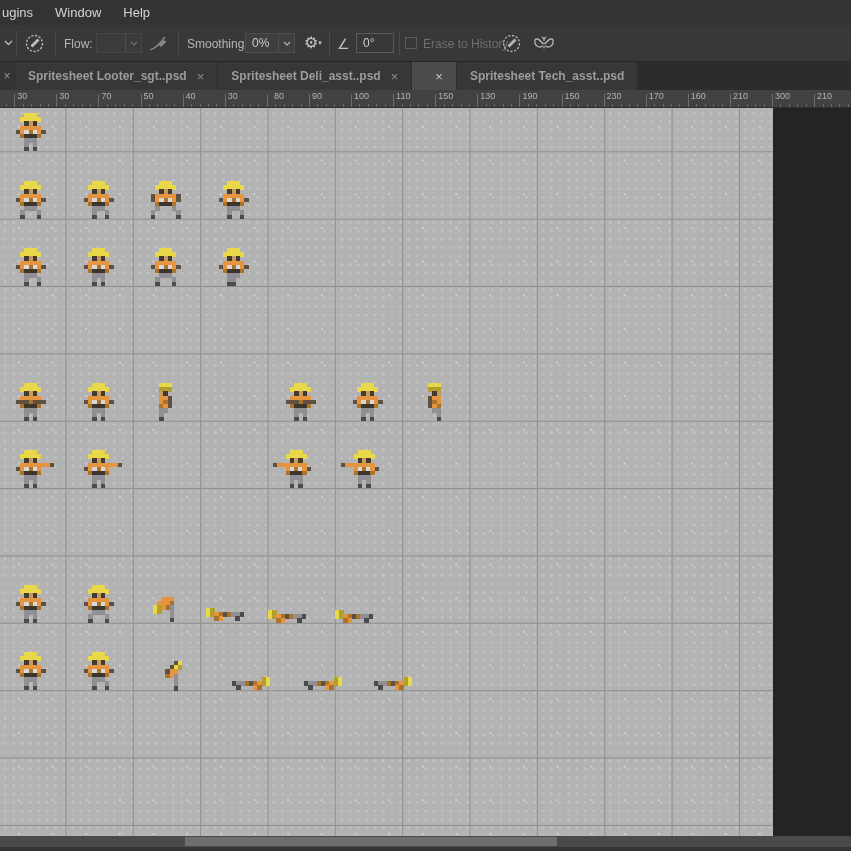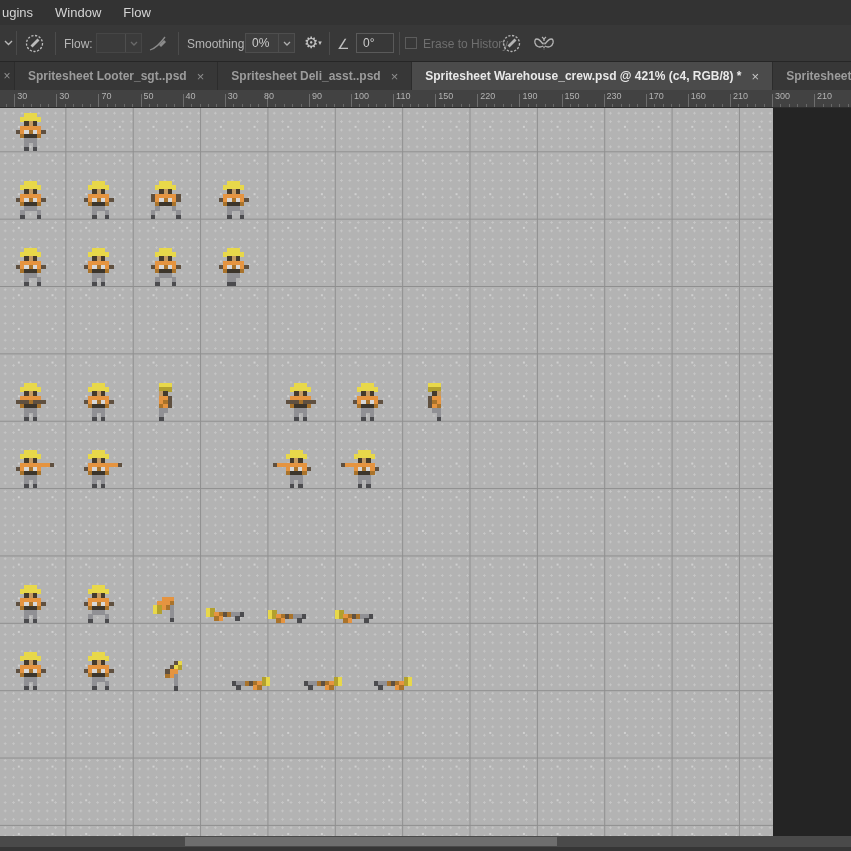--- a/index.html
+++ b/index.html
@@ -63,21 +63,21 @@
   .hthumb{position:absolute;top:1px;height:9px;background:#6e6e6e;}
   .bottomstrip{left:0;top:847px;width:851px;height:4px;background:#363636;}
   svg{display:block;}
 </style>
 </head>
 <body>
 
 <div class="abs menubar" id="menubar">
     <div class="menu-item">ugins</div>
     <div class="menu-item">Window</div>
-    <div class="menu-item">Flow</div>
+    <div class="menu-item">Help</div>
   </div>
 
 <div class="abs optionsbar">
   <div class="abs dropstub">
     <span>
       <svg width="9" height="6" viewBox="0 0 9 6">
           <polyline points="1,1 4.5,4.5 8,1" fill="none" stroke="#b8b8b8" stroke-width="1.4"></polyline>
         </svg>
     </span>
   </div>
@@ -163,21 +163,20 @@
     <div class="tab-lead">×</div>
     <div class="tab">
       <span>Spritesheet Looter_sgt..psd</span>
       <span class="close">×</span>
     </div>
     <div class="tab">
       <span>Spritesheet Deli_asst..psd</span>
       <span class="close">×</span>
     </div>
     <div class="tab active">
-      <span>Spritesheet Warehouse_crew.psd @ 421% (c4, RGB/8) *</span>
       <span class="close">×</span>
     </div>
     <div class="tab">
       <span>Spritesheet Tech_asst..psd</span>
     </div>
   </div>
 
 <div class="abs ruler" id="ruler">
     <div class="tick-minor" style="left: 5.8px;"></div>
     <div class="tick-minor" style="left: 14.2px;"></div>
@@ -286,31 +285,31 @@
     <div class="ruler-label" style="left: 59.3px;">30</div>
     <div class="tick-major" style="left: 98.4px;"></div>
     <div class="ruler-label" style="left: 101.4px;">70</div>
     <div class="tick-major" style="left: 140.5px;"></div>
     <div class="ruler-label" style="left: 143.5px;">50</div>
     <div class="tick-major" style="left: 182.6px;"></div>
     <div class="ruler-label" style="left: 185.6px;">40</div>
     <div class="tick-major" style="left: 224.7px;"></div>
     <div class="ruler-label" style="left: 227.7px;">30</div>
     <div class="tick-major" style="left: 266.8px;"></div>
-    <div class="ruler-label" style="left: 264px;">80</div>
+    <div class="ruler-label" style="left: 274px;">80</div>
     <div class="tick-major" style="left: 308.9px;"></div>
     <div class="ruler-label" style="left: 311.9px;">90</div>
     <div class="tick-major" style="left: 351px;"></div>
     <div class="ruler-label" style="left: 354px;">100</div>
     <div class="tick-major" style="left: 393.1px;"></div>
     <div class="ruler-label" style="left: 396.1px;">110</div>
     <div class="tick-major" style="left: 435.2px;"></div>
     <div class="ruler-label" style="left: 438.2px;">150</div>
     <div class="tick-major" style="left: 477.3px;"></div>
-    <div class="ruler-label" style="left: 480.3px;">220</div>
+    <div class="ruler-label" style="left: 480.3px;">130</div>
     <div class="tick-major" style="left: 519.4px;"></div>
     <div class="ruler-label" style="left: 522.4px;">190</div>
     <div class="tick-major" style="left: 561.5px;"></div>
     <div class="ruler-label" style="left: 564.5px;">150</div>
     <div class="tick-major" style="left: 603.6px;"></div>
     <div class="ruler-label" style="left: 606.6px;">230</div>
     <div class="tick-major" style="left: 645.7px;"></div>
     <div class="ruler-label" style="left: 648.7px;">170</div>
     <div class="tick-major" style="left: 687.8px;"></div>
     <div class="ruler-label" style="left: 690.8px;">160</div>

